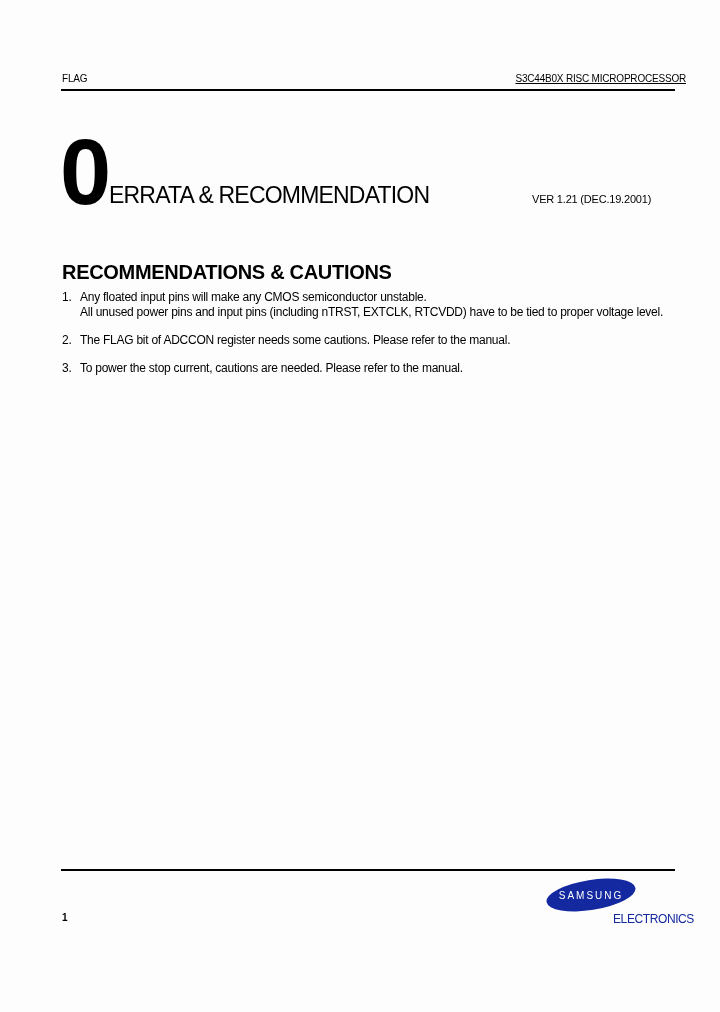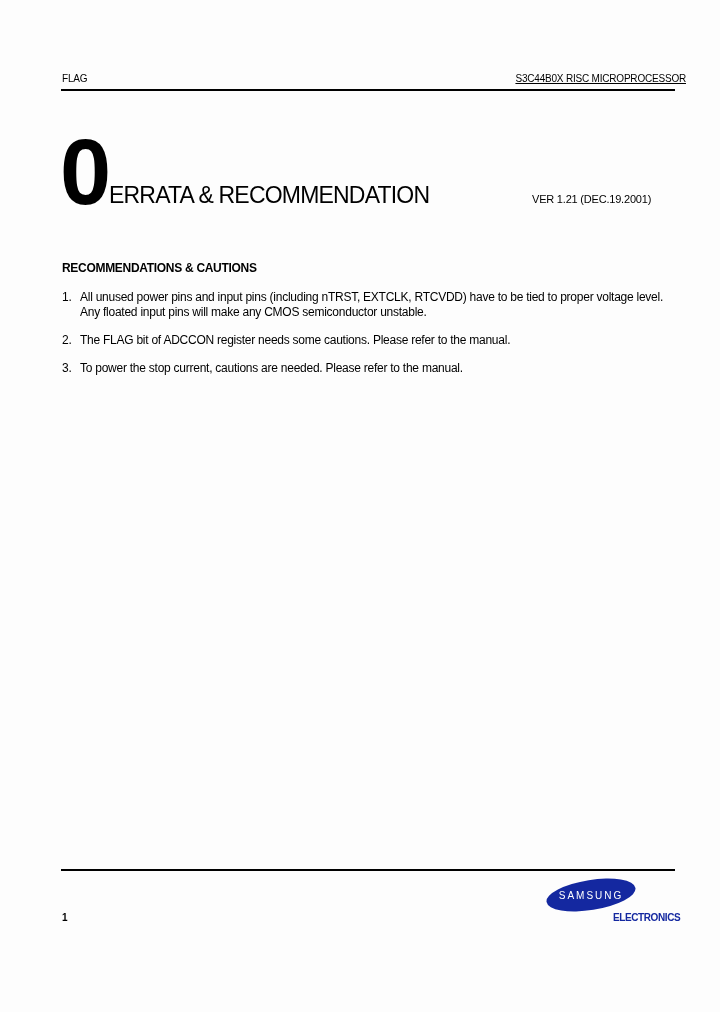--- a/index.html
+++ b/index.html
@@ -24,51 +24,51 @@
     .chapter-title {
       left: 109px; top: 182px;
       font-size: 23px; font-weight: normal; letter-spacing: -0.8px;
     }
     .version {
       left: 532px; top: 193px;
       font-size: 11px; letter-spacing: -0.2px;
     }
     .section-title {
       left: 62px; top: 261px;
-      font-size: 12px; font-weight: bold; letter-spacing: -0.3px;
+      font-size: 20px; font-weight: bold; letter-spacing: -0.3px;
     }
     .list { left: 62px; top: 290px; width: 620px; font-size: 12px; letter-spacing: -0.25px; line-height: 15px; }
     .item { position: relative; padding-left: 18px; margin-bottom: 13px; }
     .item .num { position: absolute; left: 0; top: 0; }
     .page-num { left: 62px; top: 912px; font-size: 10px; font-weight: bold; }
     .logo { left: 545px; top: 877px; width: 92px; height: 36px; }
     .electronics {
       left: 613px; top: 912px;
-      font-size: 10px; font-weight: bold; color: #1428a0;
+      font-size: 12px; font-weight: normal; color: #1428a0;
       letter-spacing: -0.4px;
     }
   </style>
 </head>
 <body>
 
 <div class="abs hdr hdr-left">FLAG</div>
 <div class="abs hdr hdr-right">S3C44B0X RISC MICROPROCESSOR</div>
 <div class="abs rule" style="top:89px;"></div>
 
 <div class="abs chapter-num">0</div>
 <div class="abs chapter-title">ERRATA &amp; RECOMMENDATION</div>
 <div class="abs version">VER 1.21 (DEC.19.2001)</div>
 
 <div class="abs section-title">RECOMMENDATIONS &amp; CAUTIONS</div>
 
 <div class="abs list">
   <div class="item">
     <span class="num">1.</span>
+    <div>Any floated input pins will make any CMOS semiconductor unstable.</div>
     <div>All unused power pins and input pins (including nTRST, EXTCLK, RTCVDD) have to be tied to proper voltage level.</div>
-    <div>Any floated input pins will make any CMOS semiconductor unstable.</div>
   </div>
   <div class="item">
     <span class="num">2.</span>
     <div>The FLAG bit of ADCCON register needs some cautions. Please refer to the manual.</div>
   </div>
   <div class="item">
     <span class="num">3.</span>
     <div>To power the stop current, cautions are needed. Please refer to the manual.</div>
   </div>
 </div>

